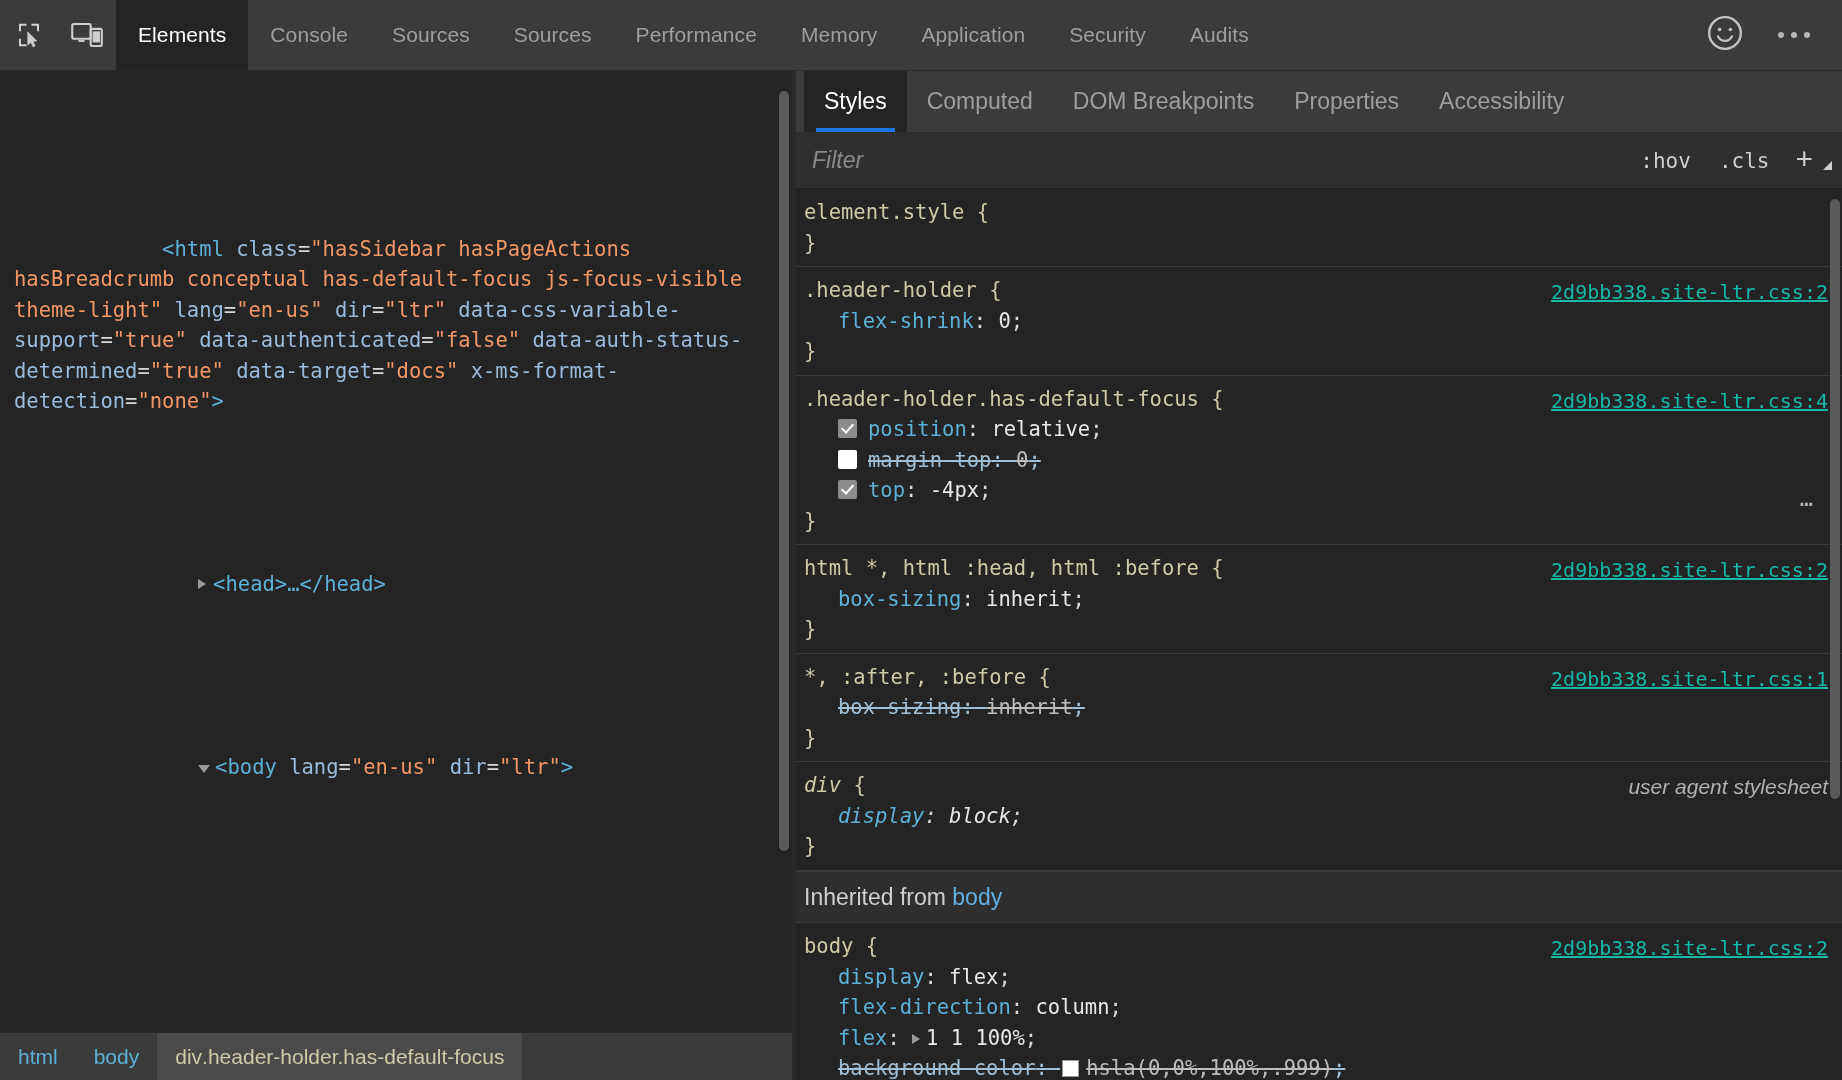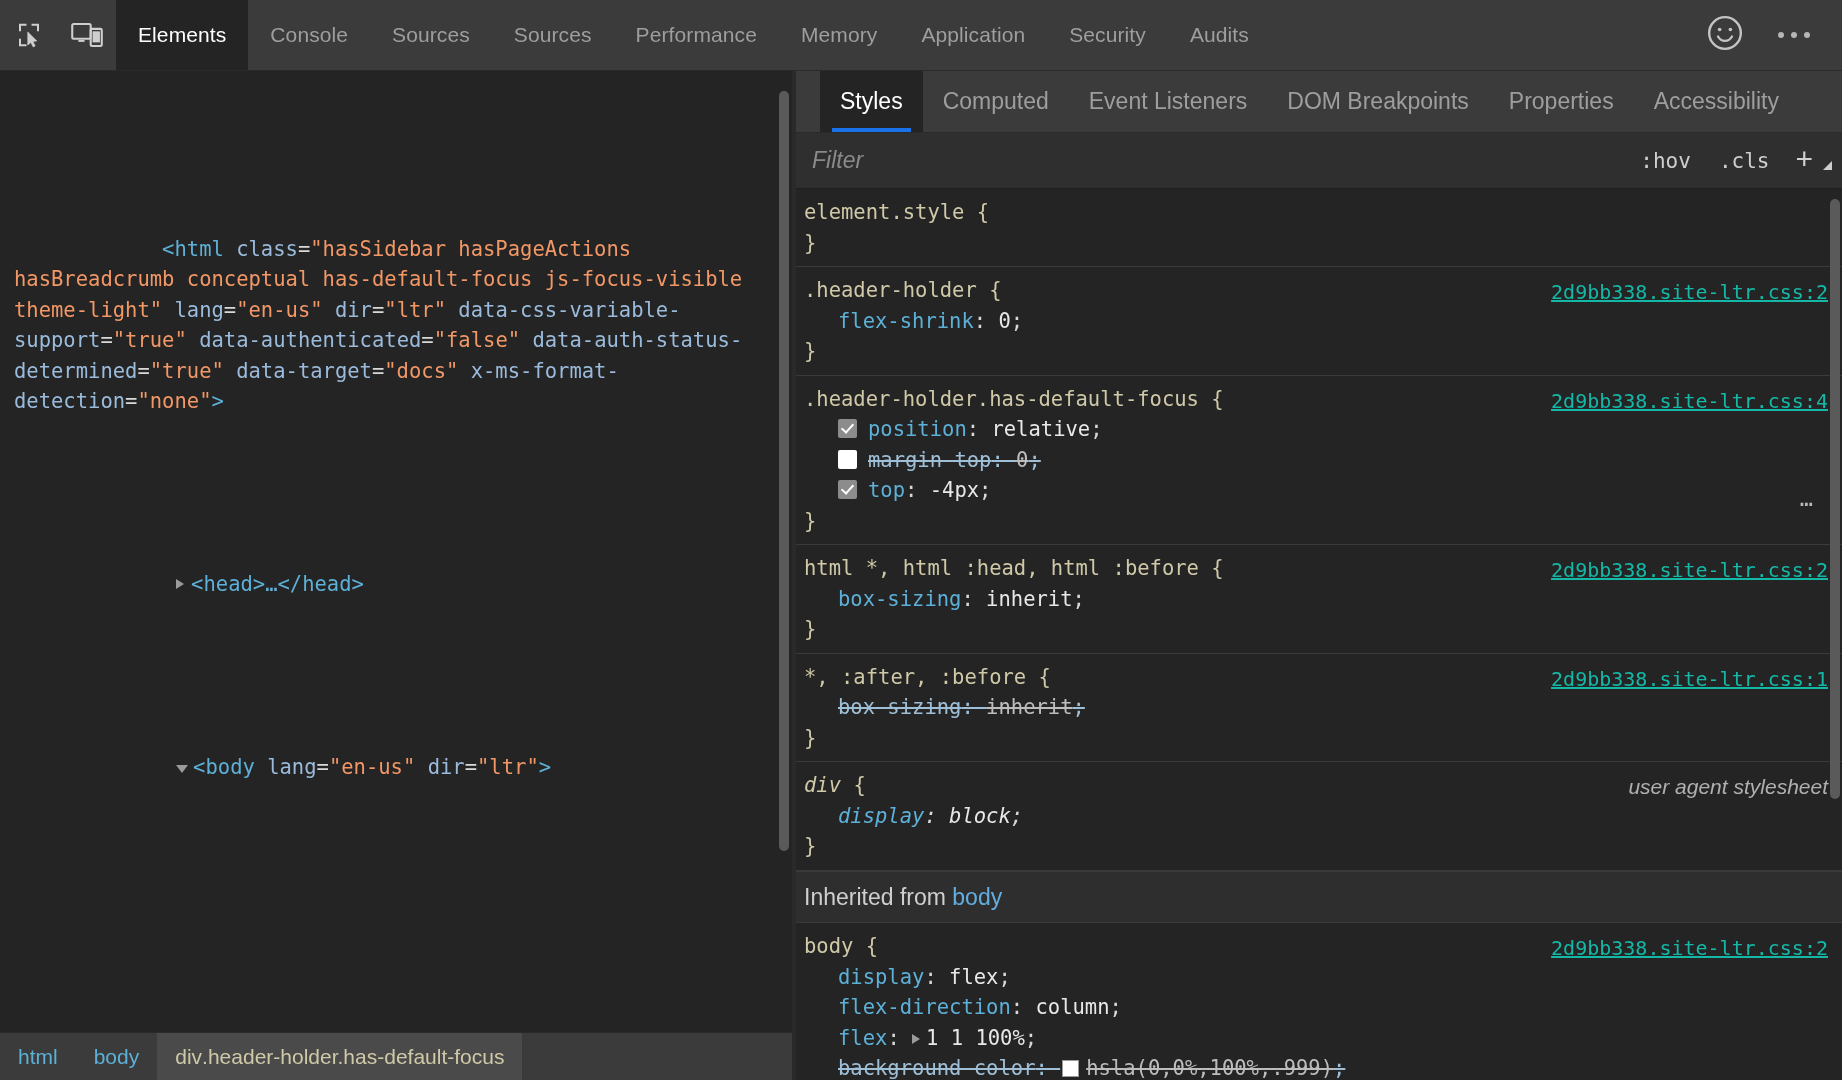--- a/index.html
+++ b/index.html
@@ -73,21 +73,21 @@
     font-family: "DejaVu Sans Mono", monospace;
     font-size: 20.5px;
     line-height: 30.5px;
     color: #d8d8d8;
     white-space: pre-wrap;
     word-break: break-word;
     padding: 0 8px 0 0;
   }
   .node-row { position: relative; padding-left: 0; }
   .ind1 { padding-left: 14px; }
-  .ind2 { padding-left: 28px; }
+  .ind2 { padding-left: 50px; }
   .tagname { color: #5db0d7; }
   .attrname { color: #9bbbdc; }
   .attrval  { color: #f29766; }
   .punc { color: #d8d8d8; }
   .txt { color: #d8d8d8; }
   .tri {
     display: inline-block; width: 0; height: 0; vertical-align: middle;
     border-left: 8px solid #9a9a9a; border-top: 5.5px solid transparent;
     border-bottom: 5.5px solid transparent; margin-right: 7px;
     position: relative; top: -1px;
@@ -123,21 +123,21 @@
   .styles-pane {
     flex: 1 1 auto; min-width: 0;
     background: #242424;
     display: flex; flex-direction: column;
     position: relative;
   }
   .sp-tabs {
     height: 62px; flex: 0 0 62px;
     background: #3b3b3b;
     display: flex; align-items: stretch;
-    padding-left: 24px;
+    padding-left: 8px;
     border-bottom: 1px solid #2a2a2a;
   }
   .sp-tab {
     display: flex; align-items: center; padding: 0 20px;
     color: #9e9e9e; font-size: 23px; cursor: pointer; white-space: nowrap;
     position: relative;
   }
   .sp-tab.active { color: #ffffff; background: #242424; }
   .sp-tab.active::after {
     content: ""; position: absolute; left: 12px; right: 12px; bottom: 0;
@@ -355,21 +355,20 @@
       </div>
     </div>
 
     <div class="splitter"></div>
 
     <div class="styles-pane">
 
       <div class="sp-tabs">
         <div class="sp-tab active">Styles</div>
         <div class="sp-tab">Computed</div>
-        <div class="sp-tab">Event Listeners</div>
         <div class="sp-tab">DOM Breakpoints</div>
         <div class="sp-tab">Properties</div>
         <div class="sp-tab">Accessibility</div>
       </div>
 
       <div class="sp-filterbar">
         <input class="sp-filter-input" type="text" placeholder="Filter" style="">
         <div class="sp-tool">:hov</div>
         <div class="sp-tool">.cls</div>
         <div class="sp-newrule">

